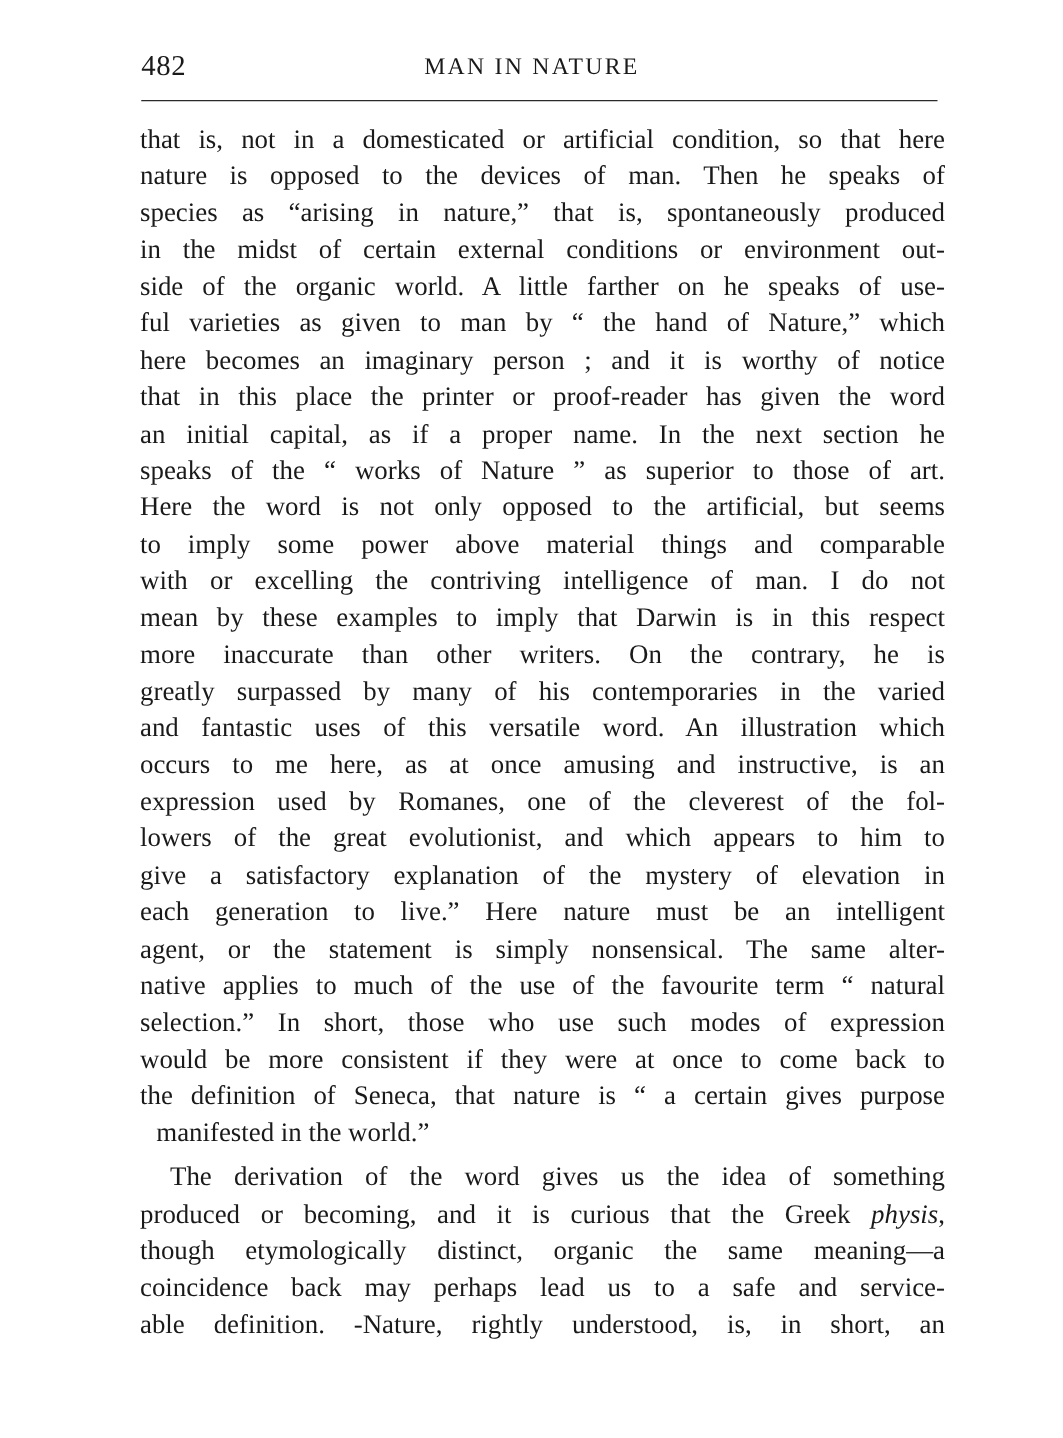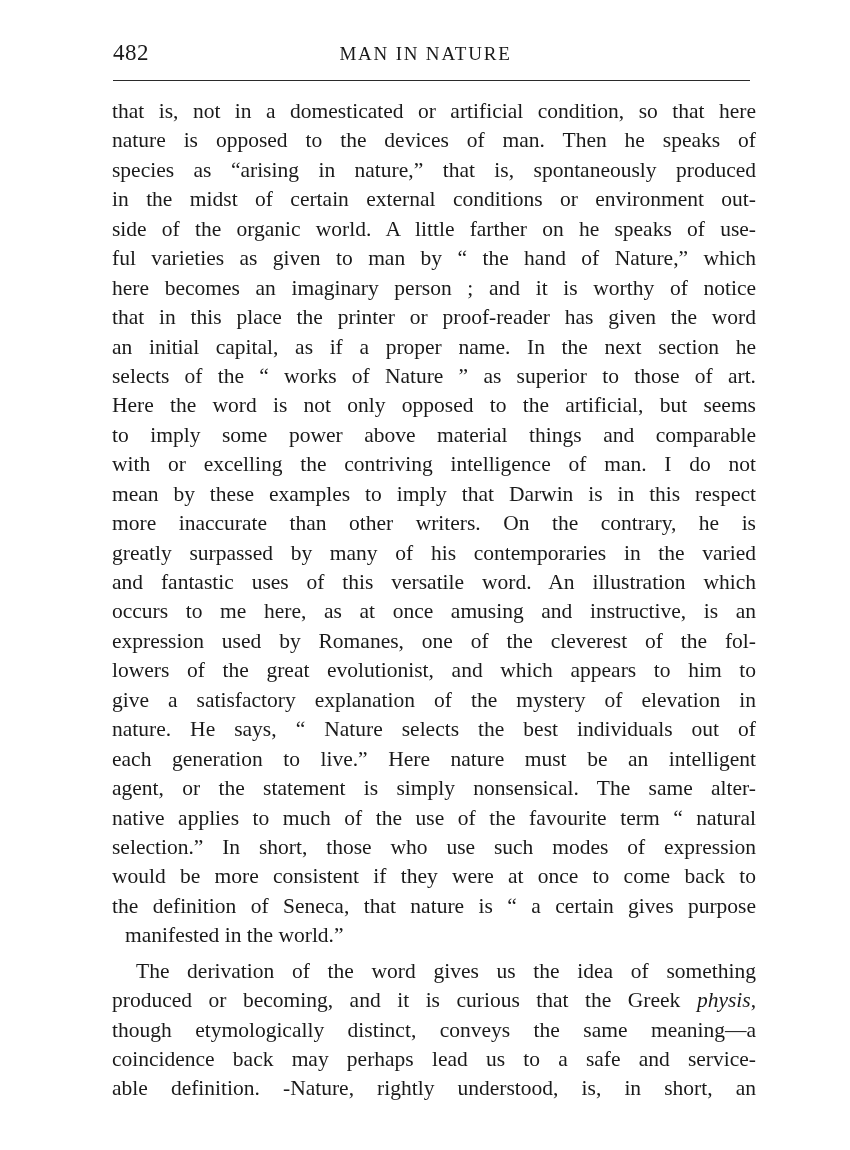--- a/index.html
+++ b/index.html
@@ -45,42 +45,41 @@
   <div>
     <span class="line">that is, not in a domesticated or artificial condition, so that here</span>
     <span class="line">nature is opposed to the devices of man.  Then he speaks of</span>
     <span class="line">species as “arising in nature,” that is, spontaneously produced</span>
     <span class="line">in the midst of certain external conditions or environment out-</span>
     <span class="line">side of the organic world.  A little farther on he speaks of use-</span>
     <span class="line">ful varieties as given to man by “ the hand of Nature,” which</span>
     <span class="line">here becomes an imaginary person ; and it is worthy of notice</span>
     <span class="line">that in this place the printer or proof-reader has given the word</span>
     <span class="line">an initial capital, as if a proper name.  In the next section he</span>
-    <span class="line">selects of the “ works of Nature ” as superior to those of art.</span>
+    <span class="line">speaks of the “ works of Nature ” as superior to those of art.</span>
     <span class="line">Here the word is not only opposed to the artificial, but seems</span>
     <span class="line">to imply some power above material things and comparable</span>
     <span class="line">with or excelling the contriving intelligence of man.  I do not</span>
     <span class="line">mean by these examples to imply that Darwin is in this respect</span>
     <span class="line">more inaccurate than other writers.  On the contrary, he is</span>
     <span class="line">greatly surpassed by many of his contemporaries in the varied</span>
     <span class="line">and fantastic uses of this versatile word.  An illustration which</span>
     <span class="line">occurs to me here, as at once amusing and instructive, is an</span>
     <span class="line">expression used by Romanes, one of the cleverest of the fol-</span>
     <span class="line">lowers of the great evolutionist, and which appears to him to</span>
     <span class="line">give a satisfactory explanation of the mystery of elevation in</span>
-    <span class="line">nature.  He says, “ Nature selects the best individuals out of</span>
     <span class="line">each generation to live.”  Here nature must be an intelligent</span>
     <span class="line">agent, or the statement is simply nonsensical.  The same alter-</span>
     <span class="line">native applies to much of the use of the favourite term “ natural</span>
     <span class="line">selection.”  In short, those who use such modes of expression</span>
     <span class="line">would be more consistent if they were at once to come back to</span>
     <span class="line">the definition of Seneca, that nature is “ a certain gives purpose</span>
     <span class="line last">manifested in the world.”</span>
   </div>
   <div class="gap"></div>
   <div>
     <span class="line indent">The derivation of the word gives us the idea of something</span>
     <span class="line"><span>produced or becoming, and it is curious that the Greek </span><i>physis</i><span>,</span></span>
-    <span class="line">though etymologically distinct, conveys the same meaning—a</span>
+    <span class="line">though etymologically distinct, organic the same meaning—a</span>
     <span class="line">coincidence back may perhaps lead us to a safe and service-</span>
     <span class="line">able definition. -Nature, rightly understood, is, in short, an</span>
   </div>
 </div>
 
 </body></html>

